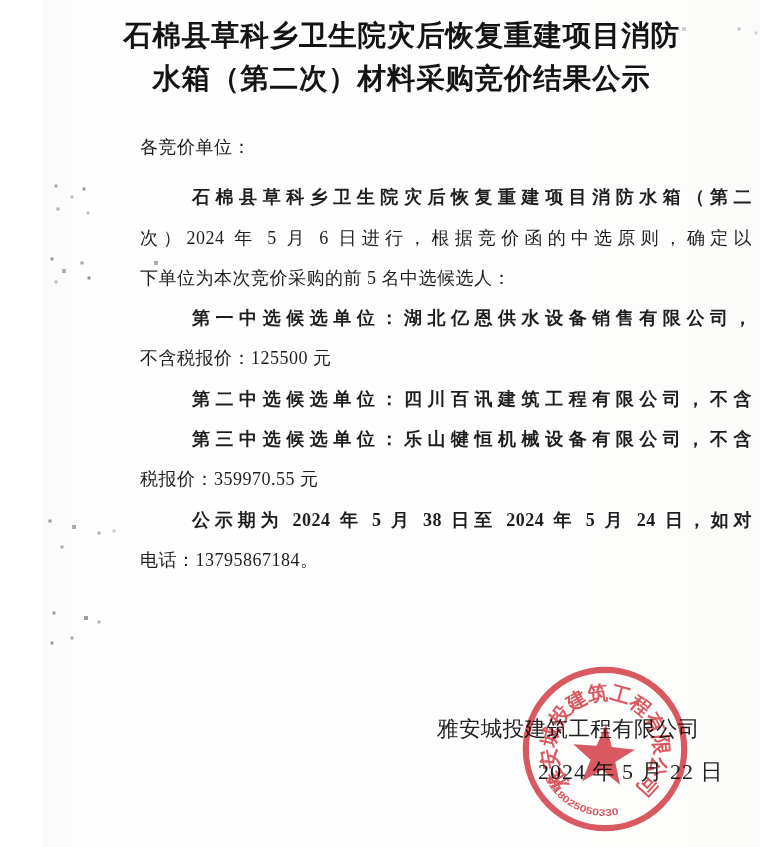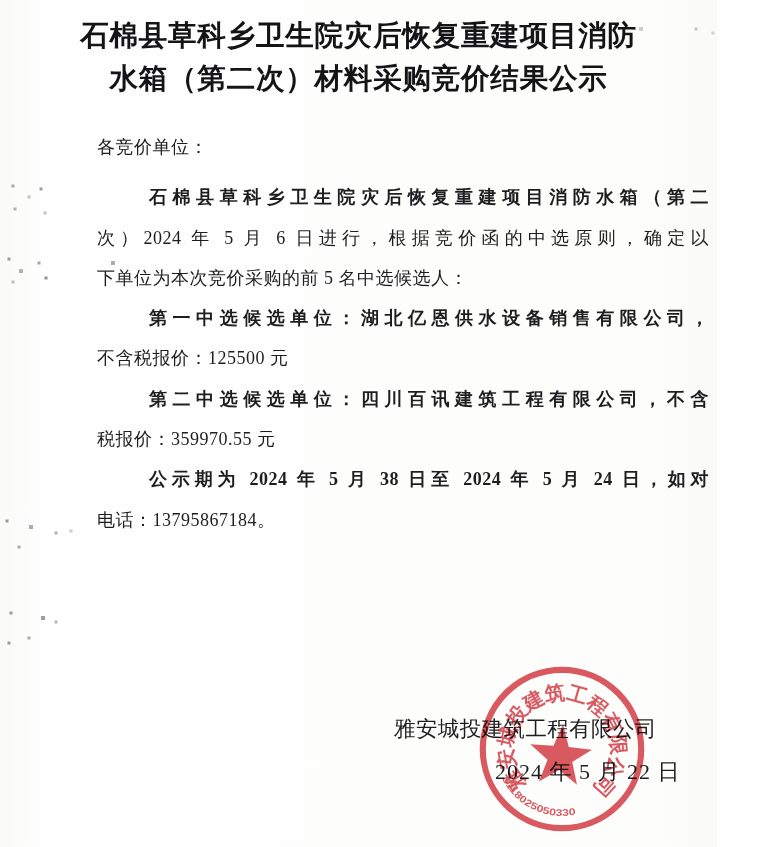--- a/index.html
+++ b/index.html
@@ -7,20 +7,21 @@
     padding: 0;
     background: #ffffff;
   }
   .page {
     position: relative;
     width: 717px;
     height: 847px;
     overflow: hidden;
     background: linear-gradient(90deg, #fafaf9 0%, #fefefe 6%, #fdfdfc 90%, #fafaf9 100%);
     font-family: "Liberation Serif", serif;
+    margin-left: 43px;
   }
   
   .specks {
     position: absolute;
     left: 0; top: 0;
     width: 2px; height: 2px;
     background: transparent;
     box-shadow:
       12px 185px 0 0.5px rgba(70,70,80,.45),
       40px 188px 0 0.5px rgba(60,60,70,.5),
@@ -129,20 +130,21 @@
   </div>
 
   <div class="body-block">
     <div class="line first">各竞价单位：</div>
     <div class="line ind j">石棉县草科乡卫生院灾后恢复重建项目消防水箱（第二</div>
     <div class="line j">次）2024 年 5 月 6 日进行，根据竞价函的中选原则，确定以</div>
     <div class="line">下单位为本次竞价采购的前 5 名中选候选人：</div>
     <div class="line ind j">第一中选候选单位：湖北亿恩供水设备销售有限公司，</div>
     <div class="line">不含税报价：125500 元</div>
     <div class="line ind j">第二中选候选单位：四川百讯建筑工程有限公司，不含</div>
+    <div class="line ind j">第三中选候选单位：乐山犍恒机械设备有限公司，不含</div>
     <div class="line">税报价：359970.55 元</div>
     <div class="line ind j">公示期为 2024 年 5 月 38 日至 2024 年 5 月 24 日，如对</div>
     <div class="line">电话：13795867184。</div>
   </div>
 
   <div class="signature">雅安城投建筑工程有限公司</div>
   <div class="sig-date">2024 年 5 月 22 日</div>
 
   <div class="seal">
     <svg viewBox="0 0 200 200" xmlns="http://www.w3.org/2000/svg">

